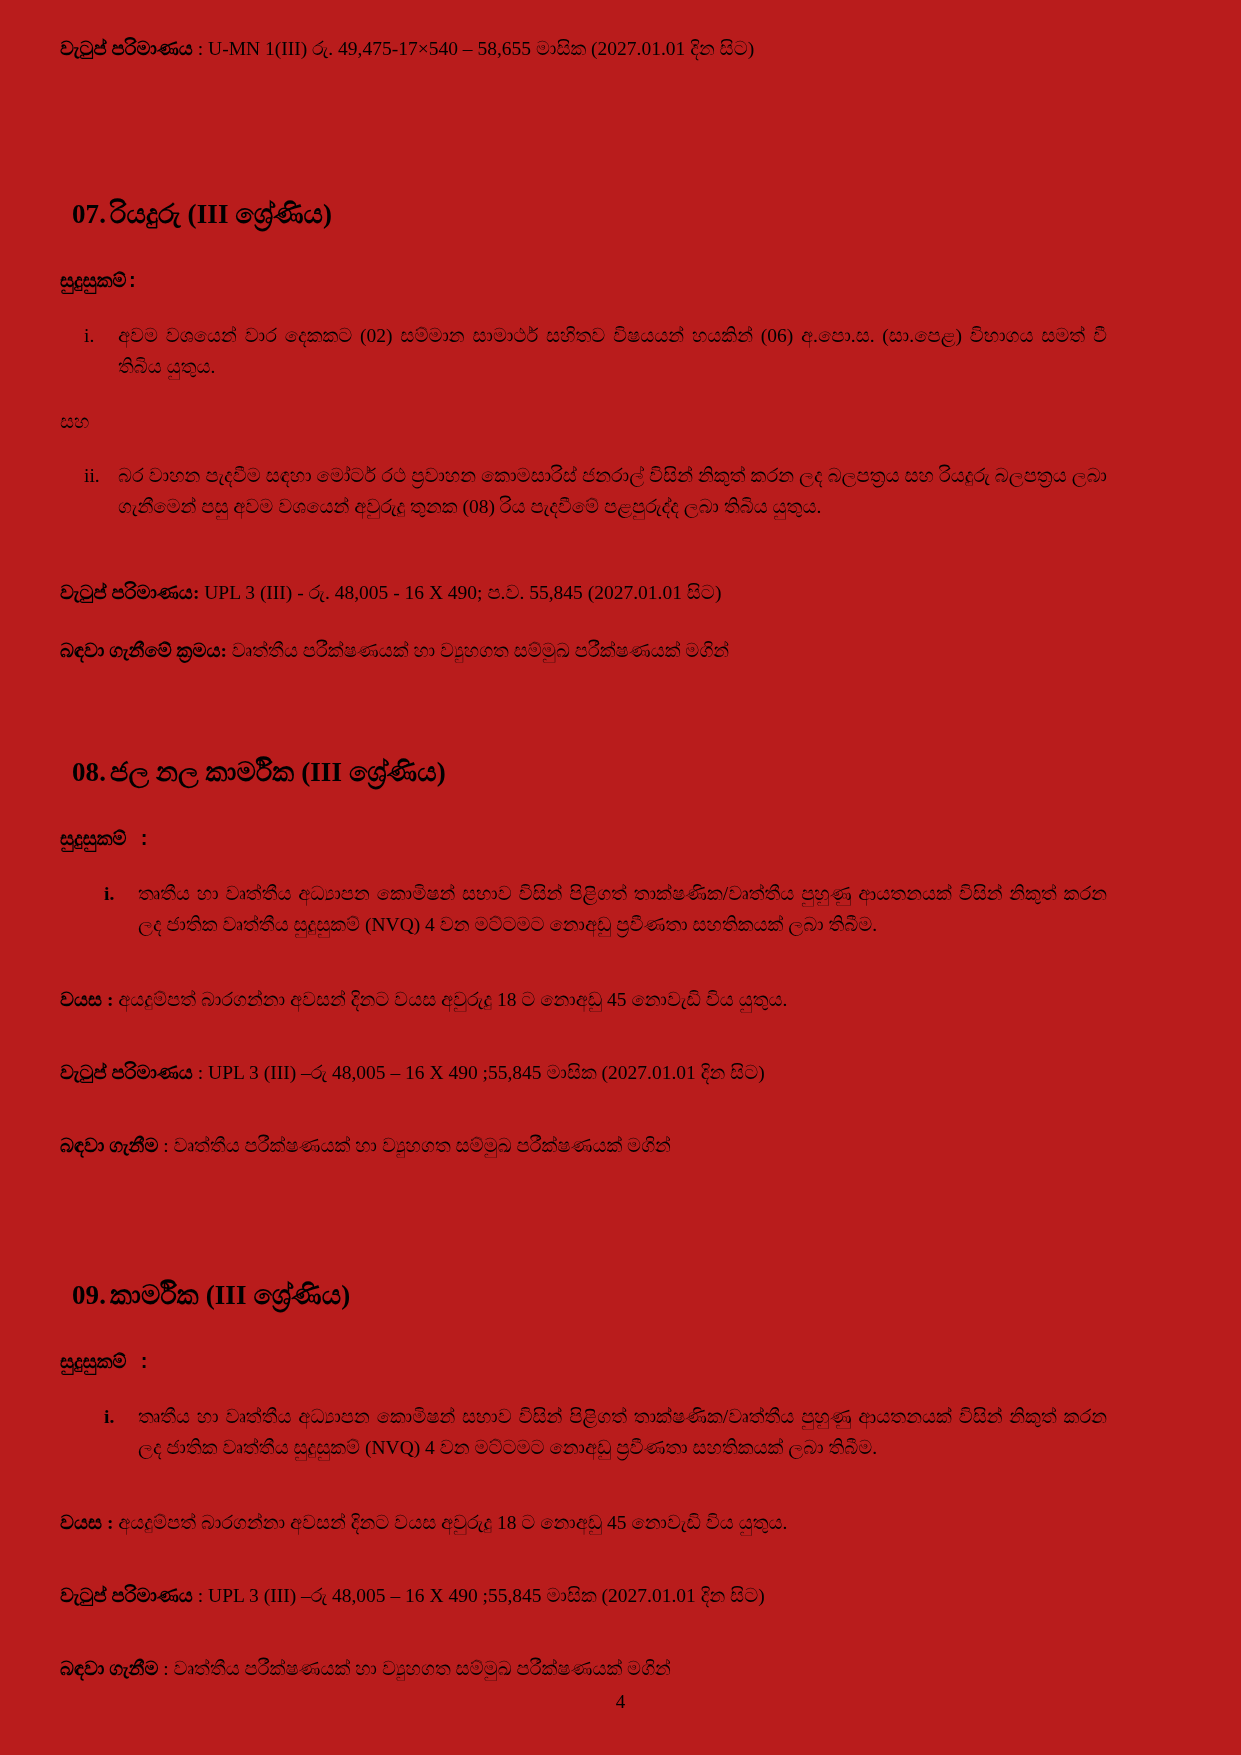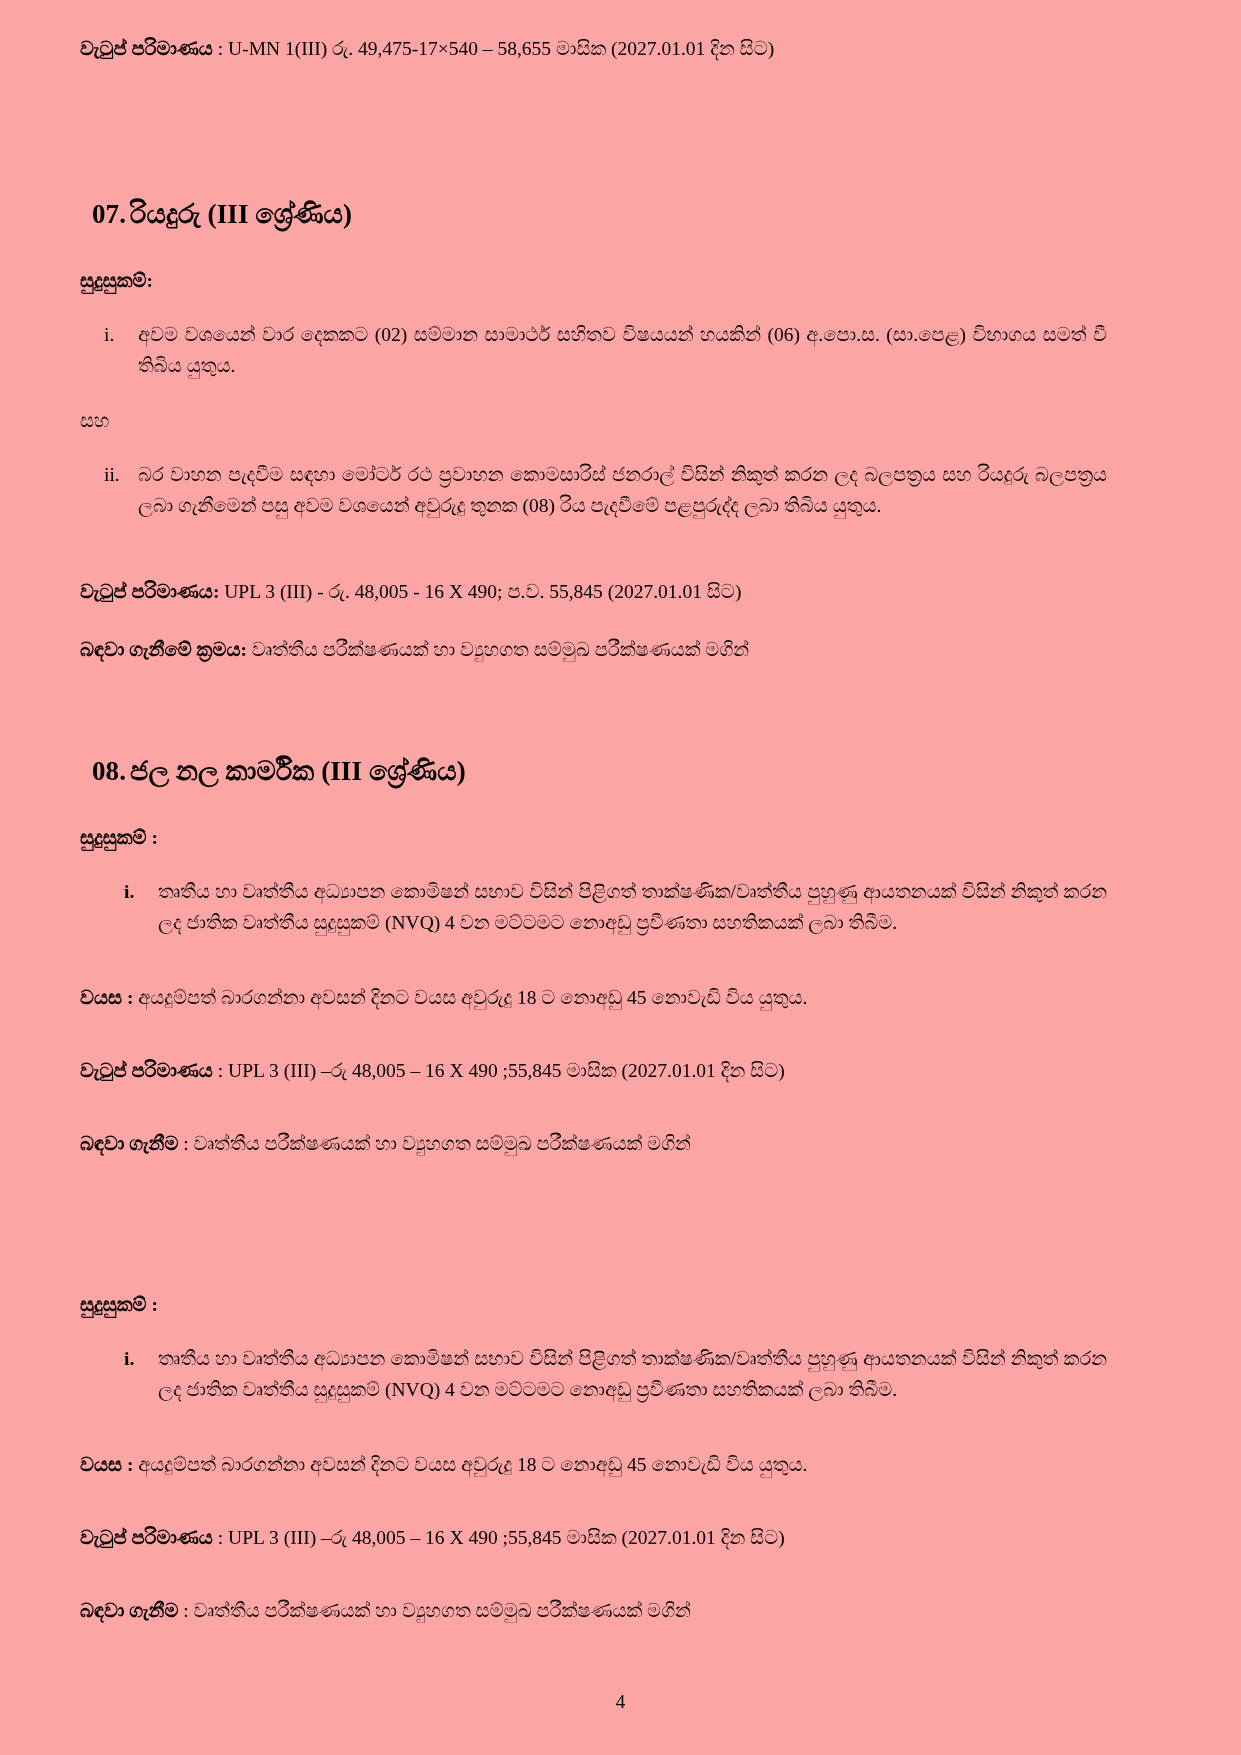--- a/index.html
+++ b/index.html
@@ -4,24 +4,24 @@
 <style>
   html, body {
     margin: 0;
     padding: 0;
     background: #ffffff;
   }
   .page {
     position: relative;
     width: 1241px;
     height: 1755px;
-    background: #fca5a5;
+    background: #b91c1c;
     margin: 0 auto;
     box-sizing: border-box;
-    padding: 34px 132px 40px 80px;
+    padding: 34px 132px 40px 60px;
     font-family: "Liberation Serif", "DejaVu Serif", serif;
     color: #000000;
   }
   .label-b {
     font-weight: bold;
   }
   .spacer-sm { height: 28px; }
   .spacer-md { height: 44px; }
   .spacer-xl { height: 80px; }
 
@@ -30,20 +30,21 @@
     font-weight: bold;
     margin: 12px;
     letter-spacing: 0.1px;
   }
   .heading .num { margin-right: 4px; }
 
   .sub-label {
     font-size: 19.5px;
     font-weight: bold;
     margin: 0;
+    font-family: Liberation Mono, monospace;
   }
 
   .list {
     margin: 0;
     padding: 0;
     list-style: none;
   }
   .list-item {
     display: flex;
     align-items: flex-start;
@@ -168,20 +169,21 @@
 
   <p class="info-line"><span class="label-b">වැටුප් පරිමාණය</span><span> :  UPL 3 (III) –රු  48,005 – 16 X 490 ;55,845 මාසික (2027.01.01 දින සිට)</span></p>
 
   <div class="spacer-md"></div>
 
   <p class="info-line"><span class="label-b">බඳවා ගැනීම</span><span> :  වෘත්තීය පරීක්ෂණයක් හා ව්‍යුහගත සම්මුඛ පරීක්ෂණයක් මගින්</span></p>
 
   <div class="spacer-xl"></div>
   <div class="spacer-sm"></div>
 
+  <h2 class="heading"><span class="num">09.</span><span>කාර්මික (III ශ්‍රේණිය)</span></h2>
 
   <div class="spacer-sm"></div>
 
   <p class="sub-label">සුදුසුකම් :</p>
 
   <div class="spacer-sm"></div>
 
   <ul class="list">
     <li class="list-item indent-deep">
       <span class="marker bold">i.</span>

